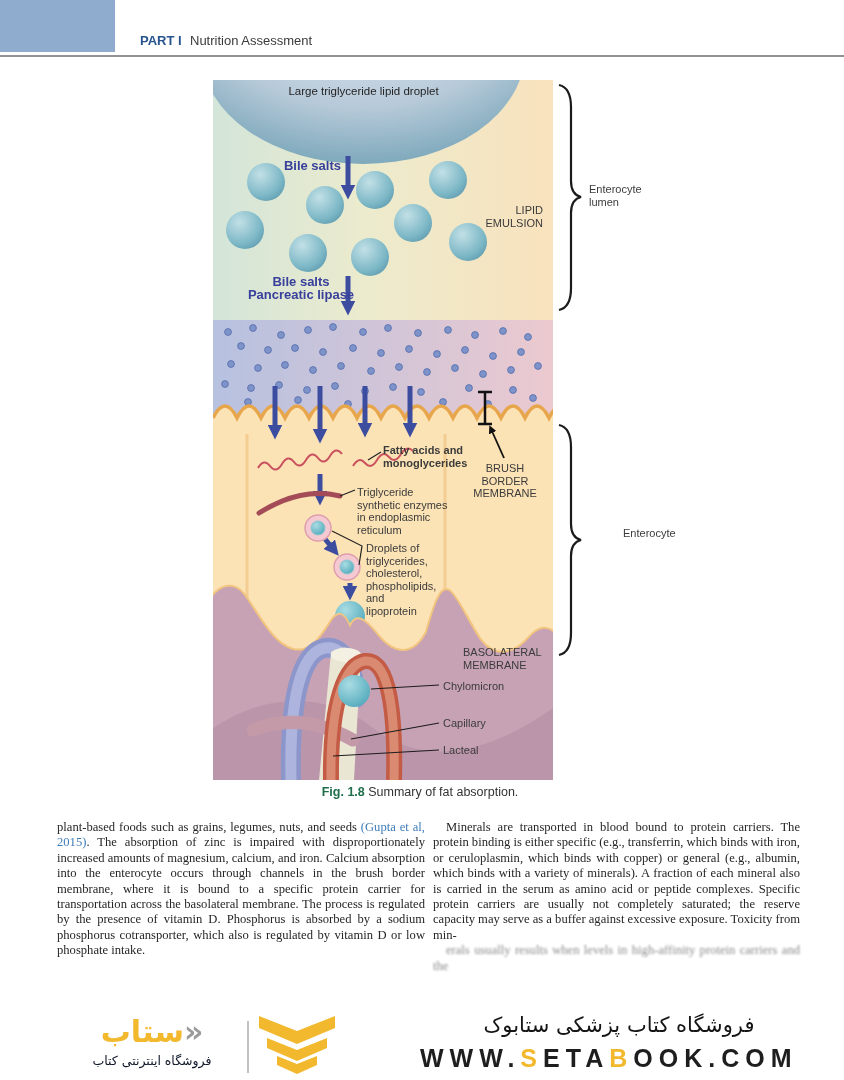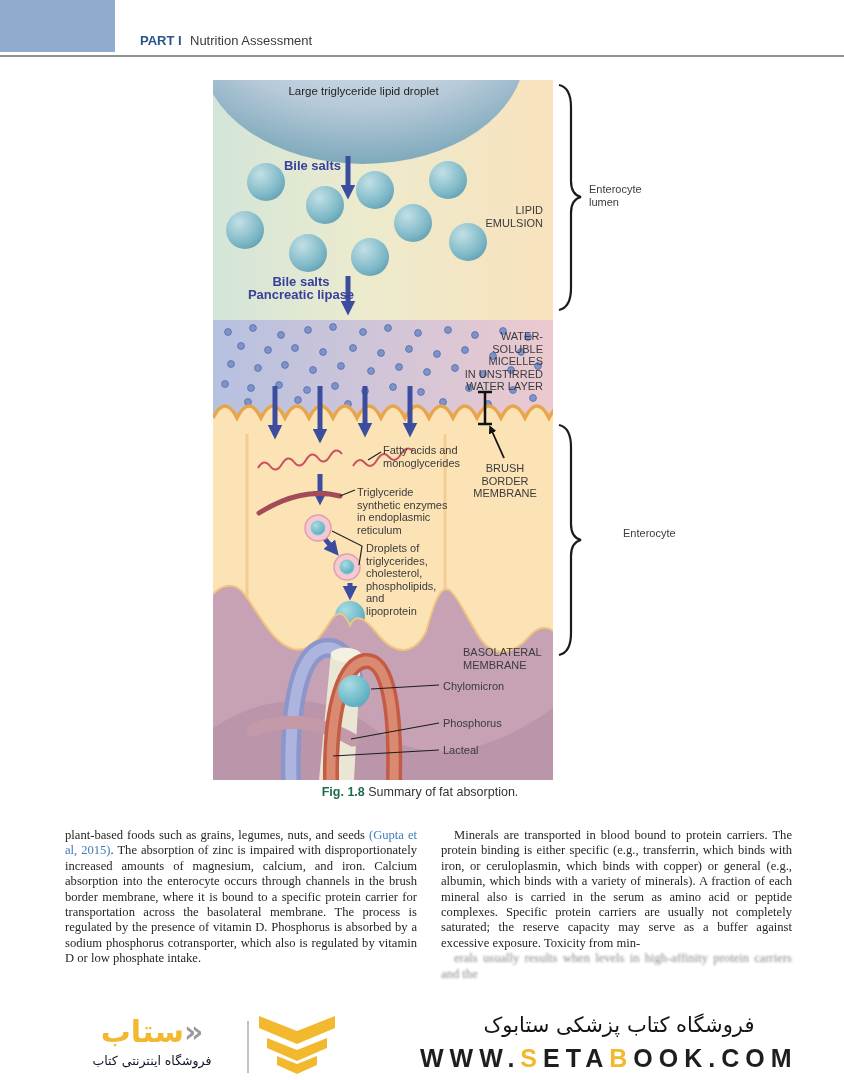--- a/index.html
+++ b/index.html
@@ -23,21 +23,21 @@
   .dark{color:#242424;font-size:11.5px;}
   .caption{position:absolute;left:253px;top:785px;width:334px;text-align:center;
            font-size:12.5px;color:#333;}
   .cap-label{color:#1e6e4b;font-weight:bold;}
 
   
   .col{position:absolute;top:820px;font-family:"Liberation Serif",serif;font-size:12.6px;
        line-height:15.4px;color:#262626;text-align:justify;}
   .col-left{left:57px;width:368px;}
   .col-right{left:433px;width:367px;}
-  .col p{margin:8px;}
+  .col p{margin:0;}
   .col p.indent{text-indent:13px;}
   a.cite{color:#3f7cba;text-decoration:none;}
   .fade-line{display:block;filter:blur(1.3px);opacity:.55;}
   .fade-overlay{position:absolute;left:40px;top:984px;width:770px;height:30px;
     background:linear-gradient(to bottom,rgba(255,255,255,0),#fff 72%,#fff);pointer-events:none;}
 
   
   .fa{font-family:"DejaVu Sans",sans-serif;}
   .logo-word{position:absolute;left:60px;top:1014px;width:184px;text-align:center;direction:rtl;
     font-weight:bold;font-size:30px;color:#f2b92e;}
@@ -234,44 +234,39 @@
       <path d="M6,5 C15,7 18,15 18,27 L18,101 C18,109 20,115 28,117 C20,119 18,125 18,133 L18,208 C18,220 15,228 6,230" stroke="#1b1b1b" stroke-width="2.2" fill="none"></path>
       <path d="M6,345 C15,347 18,355 18,367 L18,444 C18,452 20,458 28,460 C20,462 18,468 18,476 L18,553 C18,565 15,573 6,575" stroke="#1b1b1b" stroke-width="2.2" fill="none"></path>
     </svg>
 
     <div class="fig-label dark ta-c" style="left:38px;top:5px;width:225px;">Large triglyceride lipid droplet</div>
     <div class="fig-label blue-b ta-r" style="left:28px;top:80px;width:100px;">Bile salts</div>
     <div class="fig-label blue-b ta-c" style="left:18px;top:196px;width:140px;">Bile salts
 Pancreatic lipase</div>
     <div class="fig-label ta-r" style="right:110px;top:104px;width:90px;margin-top:20px;">LIPID
 EMULSION</div>
-    <div class="fig-label ta-r" style="right:110px;top:250px;width:100px;">WATER-
-SOLUBLE
-MICELLES
-IN UNSTIRRED
-WATER LAYER</div>
-    <div class="fig-label" style="left:170px;top:364px;width:95px;">Fatty acids and
+    <div class="fig-label" style="left:170px;top:364px;width:95px;font-weight:bold;">Fatty acids and
 monoglycerides</div>
     <div class="fig-label ta-c" style="left:252px;top:382px;width:80px;">BRUSH
 BORDER
 MEMBRANE</div>
     <div class="fig-label" style="left:153px;top:462px;width:100px;">Droplets of
 triglycerides,
 cholesterol,
 phospholipids,
 and
 lipoprotein</div>
     <div class="fig-label" style="left:144px;top:406px;width:110px;">Triglyceride
 synthetic enzymes
 in endoplasmic
 reticulum</div>
     <div class="fig-label" style="left:250px;top:566px;width:100px;">BASOLATERAL
 MEMBRANE</div>
     <div class="fig-label" style="left:230px;top:600px;width:90px;">Chylomicron</div>
-    <div class="fig-label" style="left:230px;top:637px;width:90px;">Phosphorus</div>
+    <div class="fig-label" style="left:230px;top:637px;width:90px;">Capillary</div>
     <div class="fig-label" style="left:230px;top:664px;width:90px;">Lacteal</div>
     <div class="fig-label" style="left:376px;top:103px;width:64px;">Enterocyte
 lumen</div>
     <div class="fig-label" style="left:376px;top:447px;width:70px;padding-left:34px;">Enterocyte</div>
   </div>
 
   <div class="caption">
     <span class="cap-label">Fig. 1.8</span><span> Summary of fat absorption.</span>
   </div>
 

